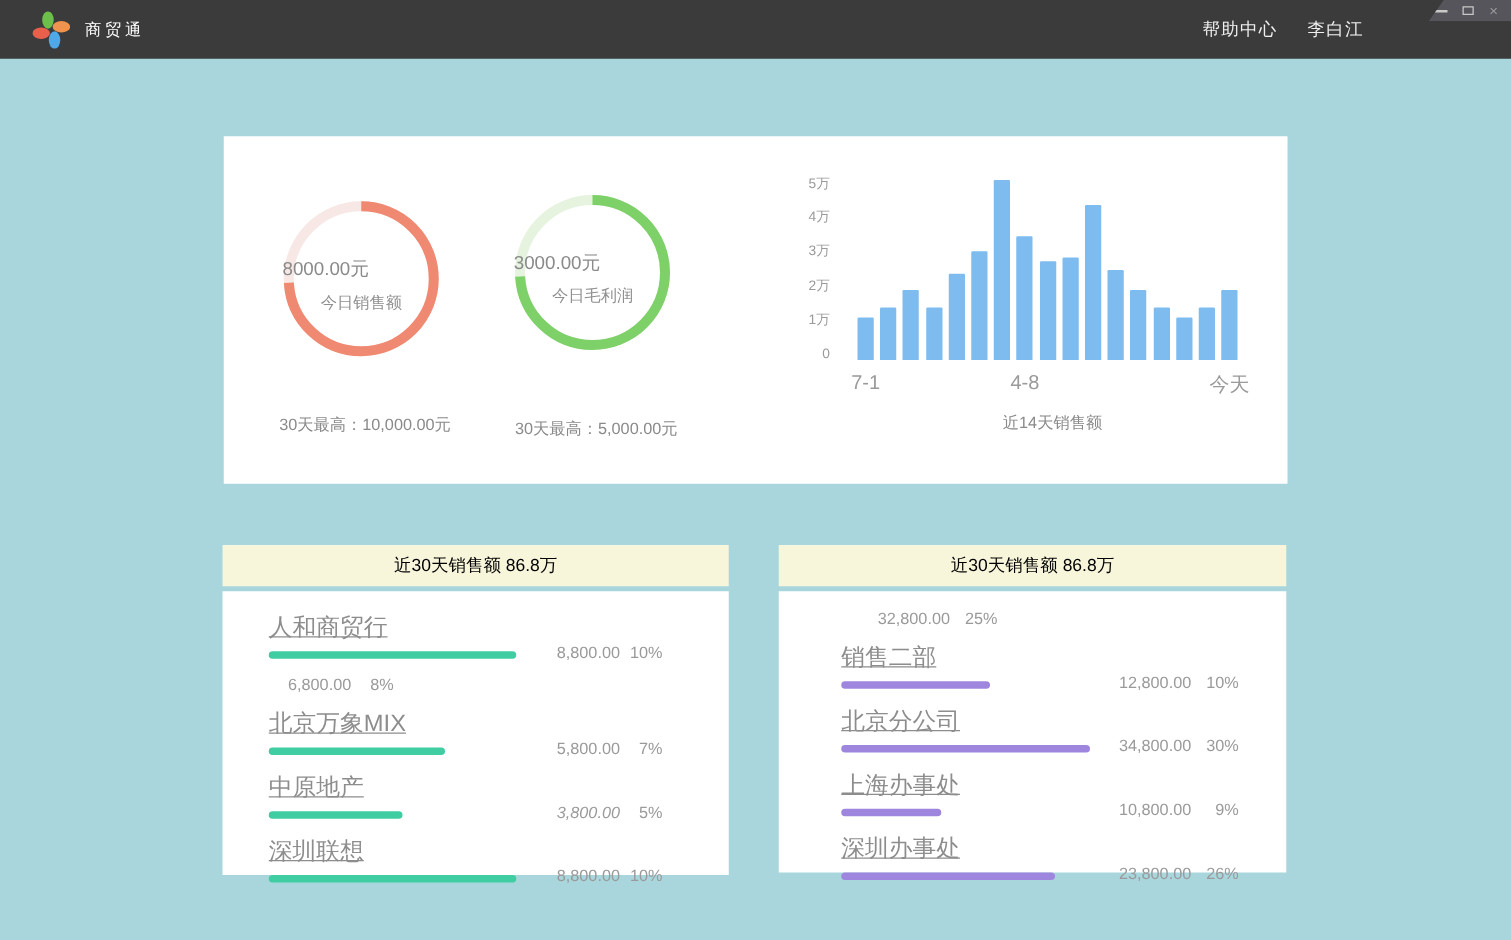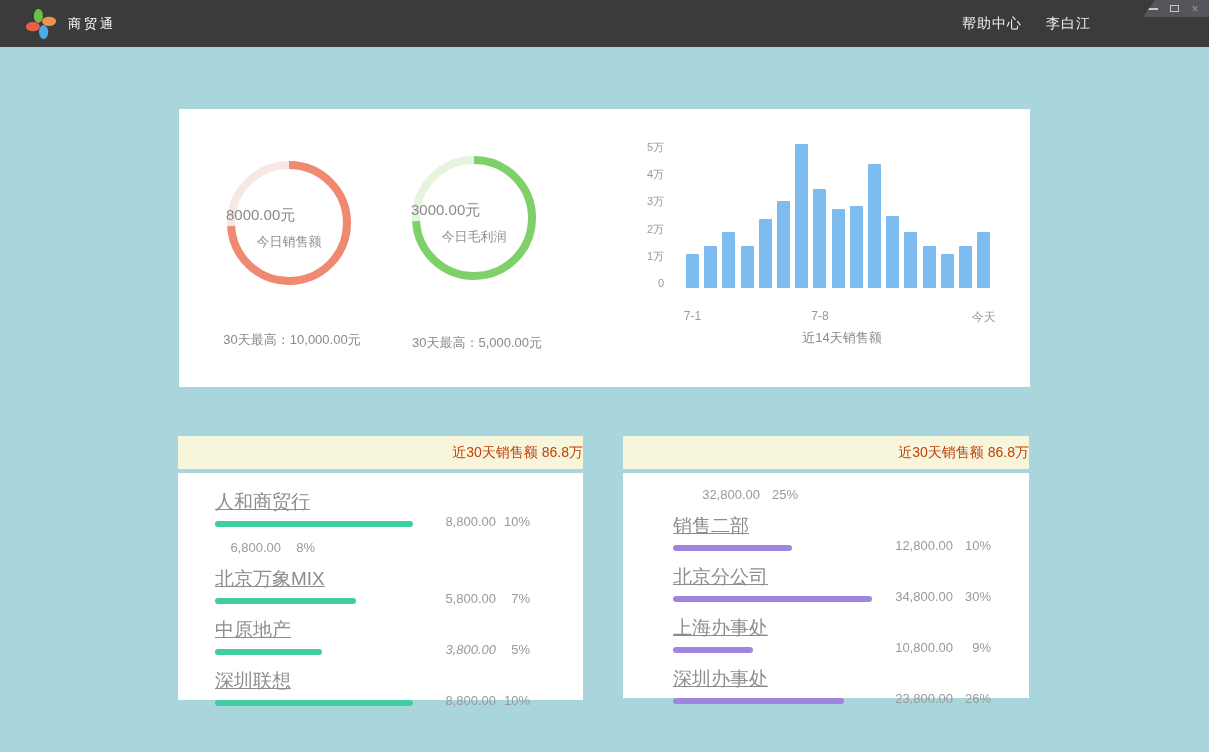--- a/index.html
+++ b/index.html
@@ -28,27 +28,27 @@
   .donut-box { position:absolute; width:126px; height:126px; }
   .donut-box svg { position:absolute; left:0; top:0; }
   .donut-value { position:absolute; left:0; top:46px; width:100%; text-align:left; font-size:15px; color:#8A8A8A; }
   .donut-label { position:absolute; left:0; top:73px; width:100%; text-align:center; font-size:13px; color:#8F8F8F; }
   .donut-caption { position:absolute; font-size:13px; color:#8A8A8A; text-align:center; width:226px; }
 
   
   .ylabel { position:absolute; width:55px; text-align:right; font-size:11px; color:#9A9A9A; line-height:14px; }
   .bars { position:absolute; left:507px; top:32px; width:312px; height:147px; }
   .vbar { position:absolute; bottom:0; width:13px; background:#7EBBEE; border-radius:1px 1px 0 0; }
-  .xlabel { position:absolute; top:200px; font-size:12px; color:#9A9A9A; transform:translateX(-50%); white-space:nowrap; }
+  .xlabel { position:absolute; top:189px; font-size:16px; color:#9A9A9A; transform:translateX(-50%); white-space:nowrap; }
   .chart-caption { position:absolute; left:507px; top:220px; width:312px; text-align:center; font-size:13px; color:#8A8A8A; }
   .card-left-header  { left:178px; top:436px; width:405px; height:33px; }
   .card-left-body    { left:178px; top:473px; width:405px; height:227px; padding:16px 53px 0 37px; }
   .card-right-header { left:623px; top:436px; width:406px; height:33px; }
   .card-right-body   { left:623px; top:473px; width:406px; height:225px; padding:14px 38px 0 50px; }
-  .hdr-abs { position:absolute; background:#F7F5DA; text-align:right; font-size:14px; color:#c2410c; line-height:33px; }
+  .hdr-abs { position:absolute; background:#F7F5DA; text-align:center; font-size:14px; color:#000000; line-height:33px; }
   .body-abs { position:absolute; background:#FFFFFF; }
 
   .lrow { display:flex; align-items:flex-end; margin-bottom:13px; }
   .lrow-left { flex:1; min-width:0; }
   .lrow-name { font-size:19px; color:#8D8D8D; margin-bottom:6px;text-decoration:underline; }
   .lrow-bar { height:6px; border-radius:3px; }
   .lrow-right { display:flex; align-items:baseline; font-size:13px; color:#9A9A9A; margin-bottom:-2px; }
   .lrow-amount { text-align:right; }
   .lrow-pct { text-align:right; }
 </style>
@@ -128,21 +128,21 @@
     </div>
   <div id="xlabels"></div>
   <div class="chart-caption">近14天销售额</div>
 <span class="ylabel" style="left: 430px; top: 31px;">5万</span>
     <span class="ylabel" style="left: 430px; top: 58.2px;">4万</span>
     <span class="ylabel" style="left: 430px; top: 85.4px;">3万</span>
     <span class="ylabel" style="left: 430px; top: 112.6px;">2万</span>
     <span class="ylabel" style="left: 430px; top: 139.8px;">1万</span>
     <span class="ylabel" style="left: 430px; top: 167px;">0</span>
     <span class="xlabel" style="left: 513.5px;">7-1</span>
-    <span class="xlabel" style="left: 640.9px;">7-8</span>
+    <span class="xlabel" style="left: 640.9px;">4-8</span>
     <span class="xlabel" style="left: 804.7px;">今天</span>
   </div>
 
 <div class="hdr-abs card-left-header">近30天销售额 86.8万</div>
 <div class="body-abs card-left-body" id="card-left">
     <div class="lrow">
       <div class="lrow-left">
         <div class="lrow-name">人和商贸行</div>
         <div class="lrow-bar" style="width: 198px; background: rgb(65, 205, 162);"></div>
       </div>

